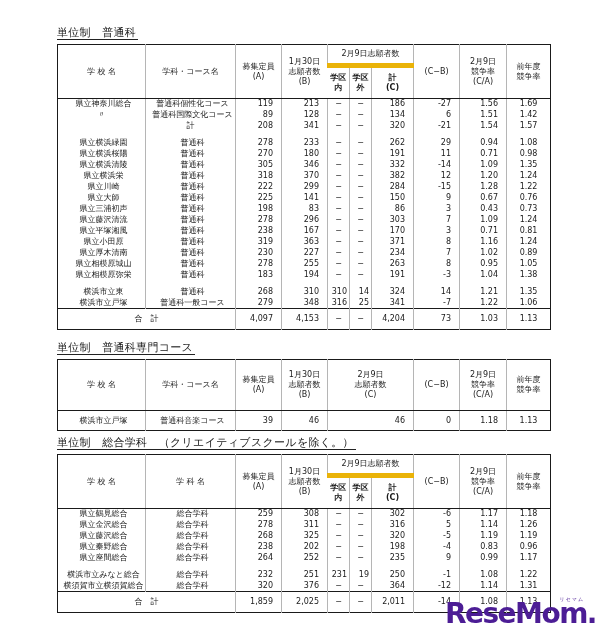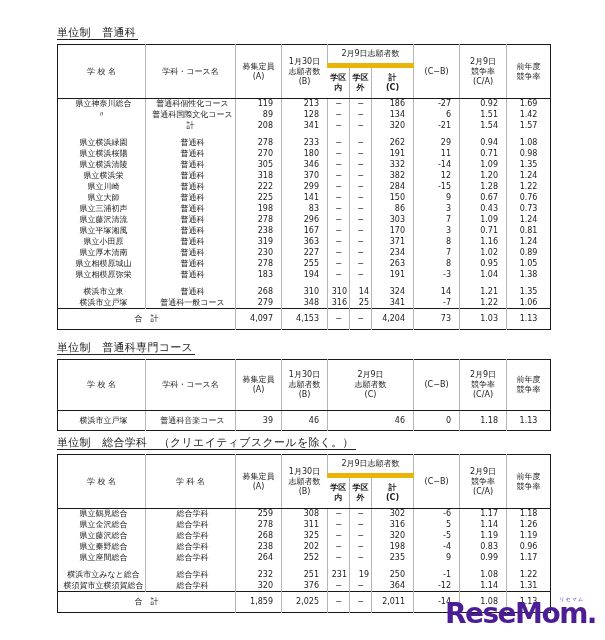--- a/index.html
+++ b/index.html
@@ -75,21 +75,21 @@
           <tbody>
             <tr>
               <td class="al">県立神奈川総合</td>
               <td class="al">普通科個性化コース</td>
               <td class="ar">119</td>
               <td class="ar">213</td>
               <td class="ac">−</td>
               <td class="ac">−</td>
               <td class="ar">186</td>
               <td class="ar">-27</td>
-              <td class="ar">0.92</td>
+              <td class="ar">1.56</td>
               <td class="ac">1.69</td>
             </tr>
             <tr>
               <td class="ac">〃</td>
               <td class="al">普通科国際文化コース</td>
               <td class="ar">89</td>
               <td class="ar">128</td>
               <td class="ac">−</td>
               <td class="ac">−</td>
               <td class="ar">134</td>

